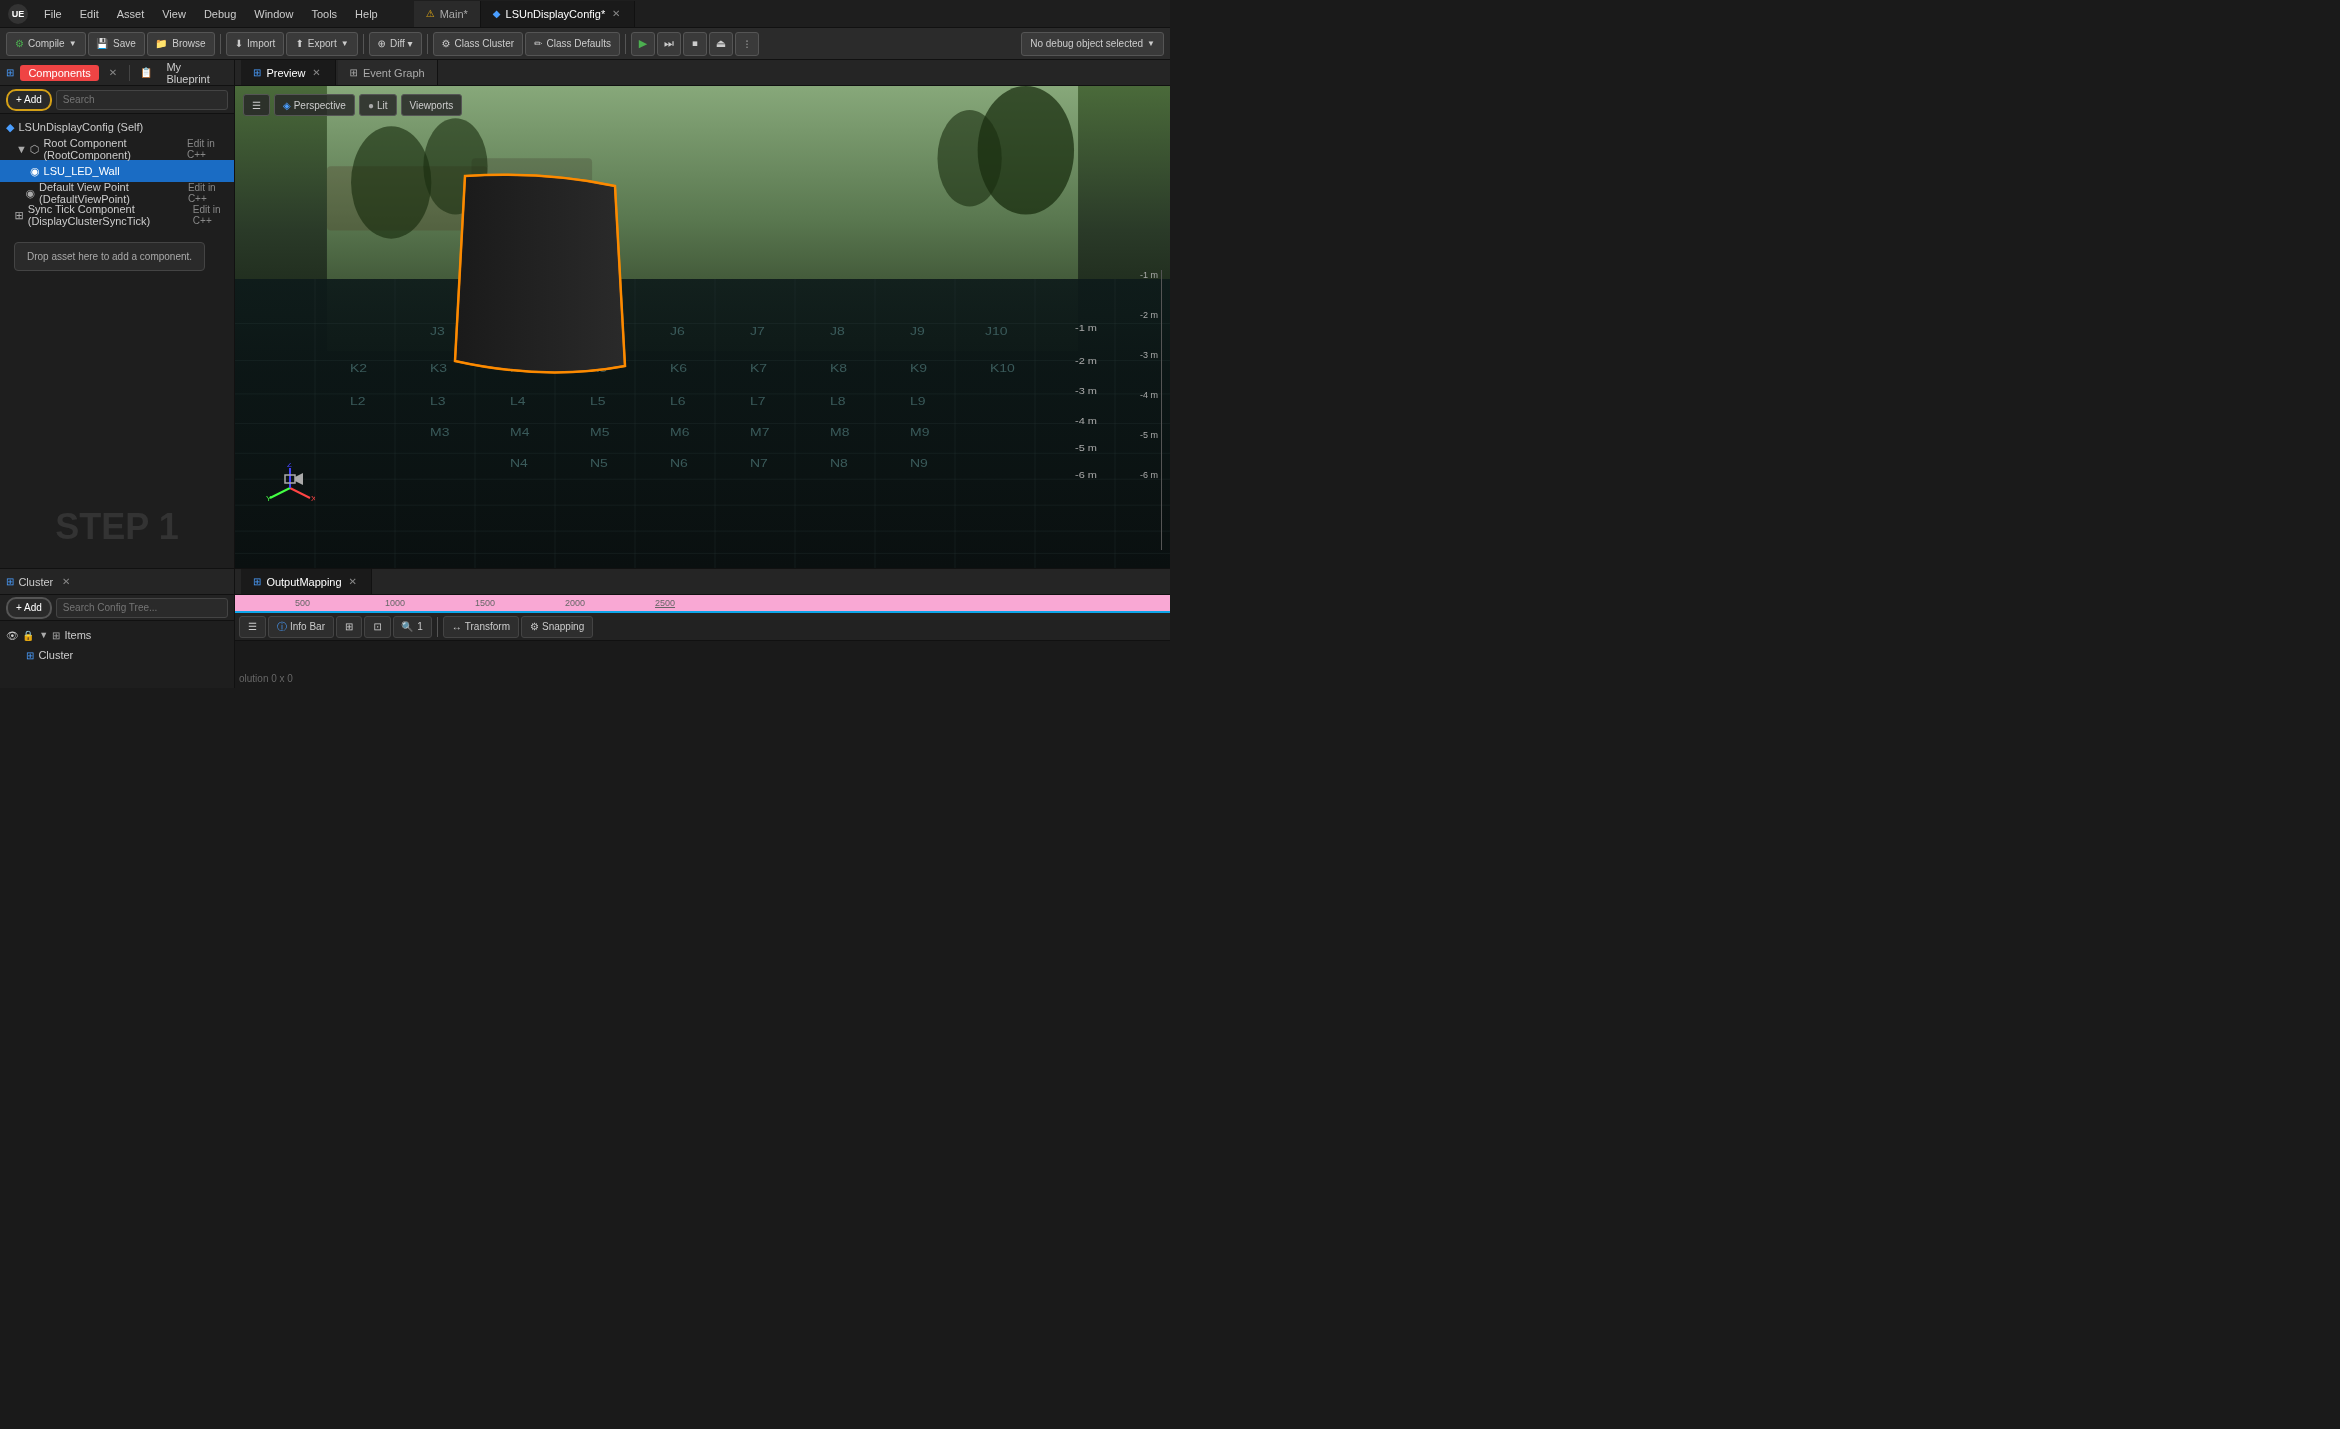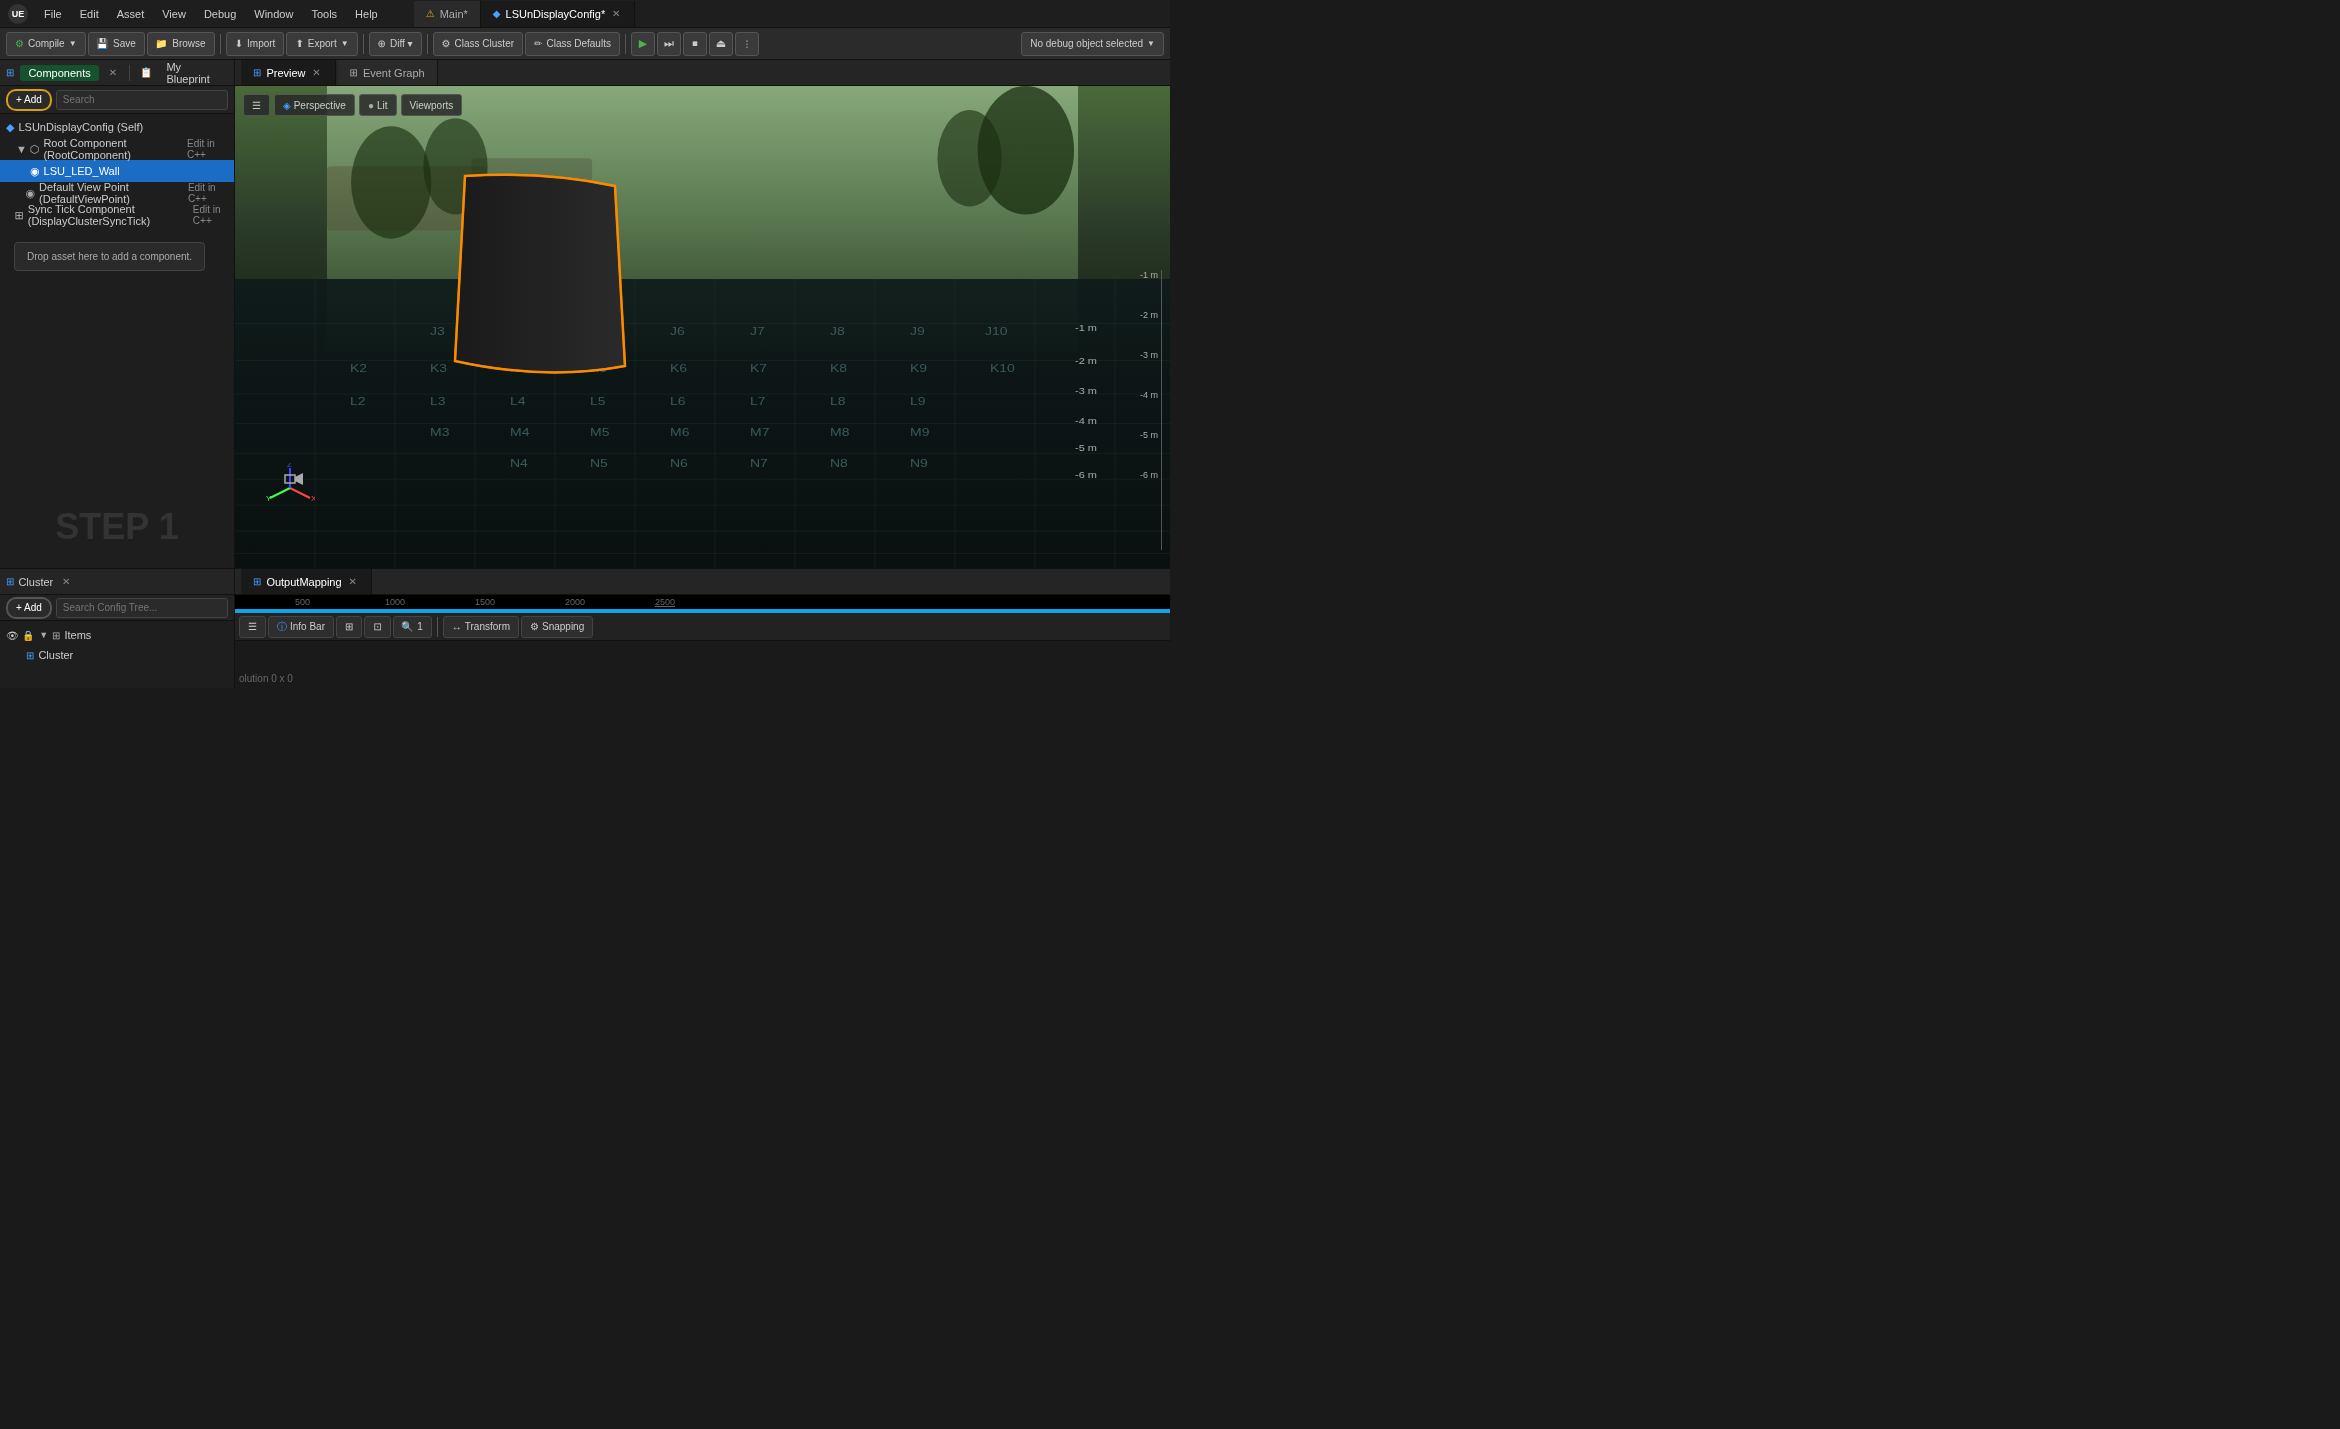--- a/index.html
+++ b/index.html
@@ -145,21 +145,21 @@
       gap: 6px;
       border-bottom: 1px solid #111;
     }
     .panel-tab {
       padding: 2px 8px;
       font-size: 11px;
       color: #ccc;
       cursor: pointer;
       border-radius: 3px;
     }
-    .panel-tab.active { background: #14532d; color: #fff; }
+    .panel-tab.active { background: #ef4444; color: #fff; }
     .panel-close {
       width: 14px; height: 14px;
       display: flex; align-items: center; justify-content: center;
       font-size: 10px; color: #888; cursor: pointer;
       margin-left: 2px;
     }
 
     
     .components-panel {
       flex: 1;
@@ -742,21 +742,21 @@
 
       <div class="bottom-panel">
         <div class="bottom-tabs">
           <div class="tab active">
             <span style="font-size:10px; color:#4a9eff;">⊞</span>
             <span>OutputMapping</span>
             <span class="tab-close">✕</span>
           </div>
         </div>
 
-        <div style="position:relative; height:18px; background:#000000; border-bottom:4px solid #0ea5e9; overflow:hidden;">
+        <div style="position:relative; height:18px; background:#f9a8d4; border-bottom:2px solid #0ea5e9; overflow:hidden;">
           <div style="position:absolute; left:0; right:0; top:0; height:100%; display:flex; align-items:center; padding:0 4px;">
             <span style="position:absolute; left:60px; font-size:9px; color:#666;">500</span>
             <span style="position:absolute; left:150px; font-size:9px; color:#666;">1000</span>
             <span style="position:absolute; left:240px; font-size:9px; color:#666;">1500</span>
             <span style="position:absolute; left:330px; font-size:9px; color:#666;">2000</span>
             <span style="position:absolute; left:420px; font-size:9px; color:#666;text-decoration:underline;">2500</span>
           </div>
         </div>
 
         <div class="bottom-toolbar">

